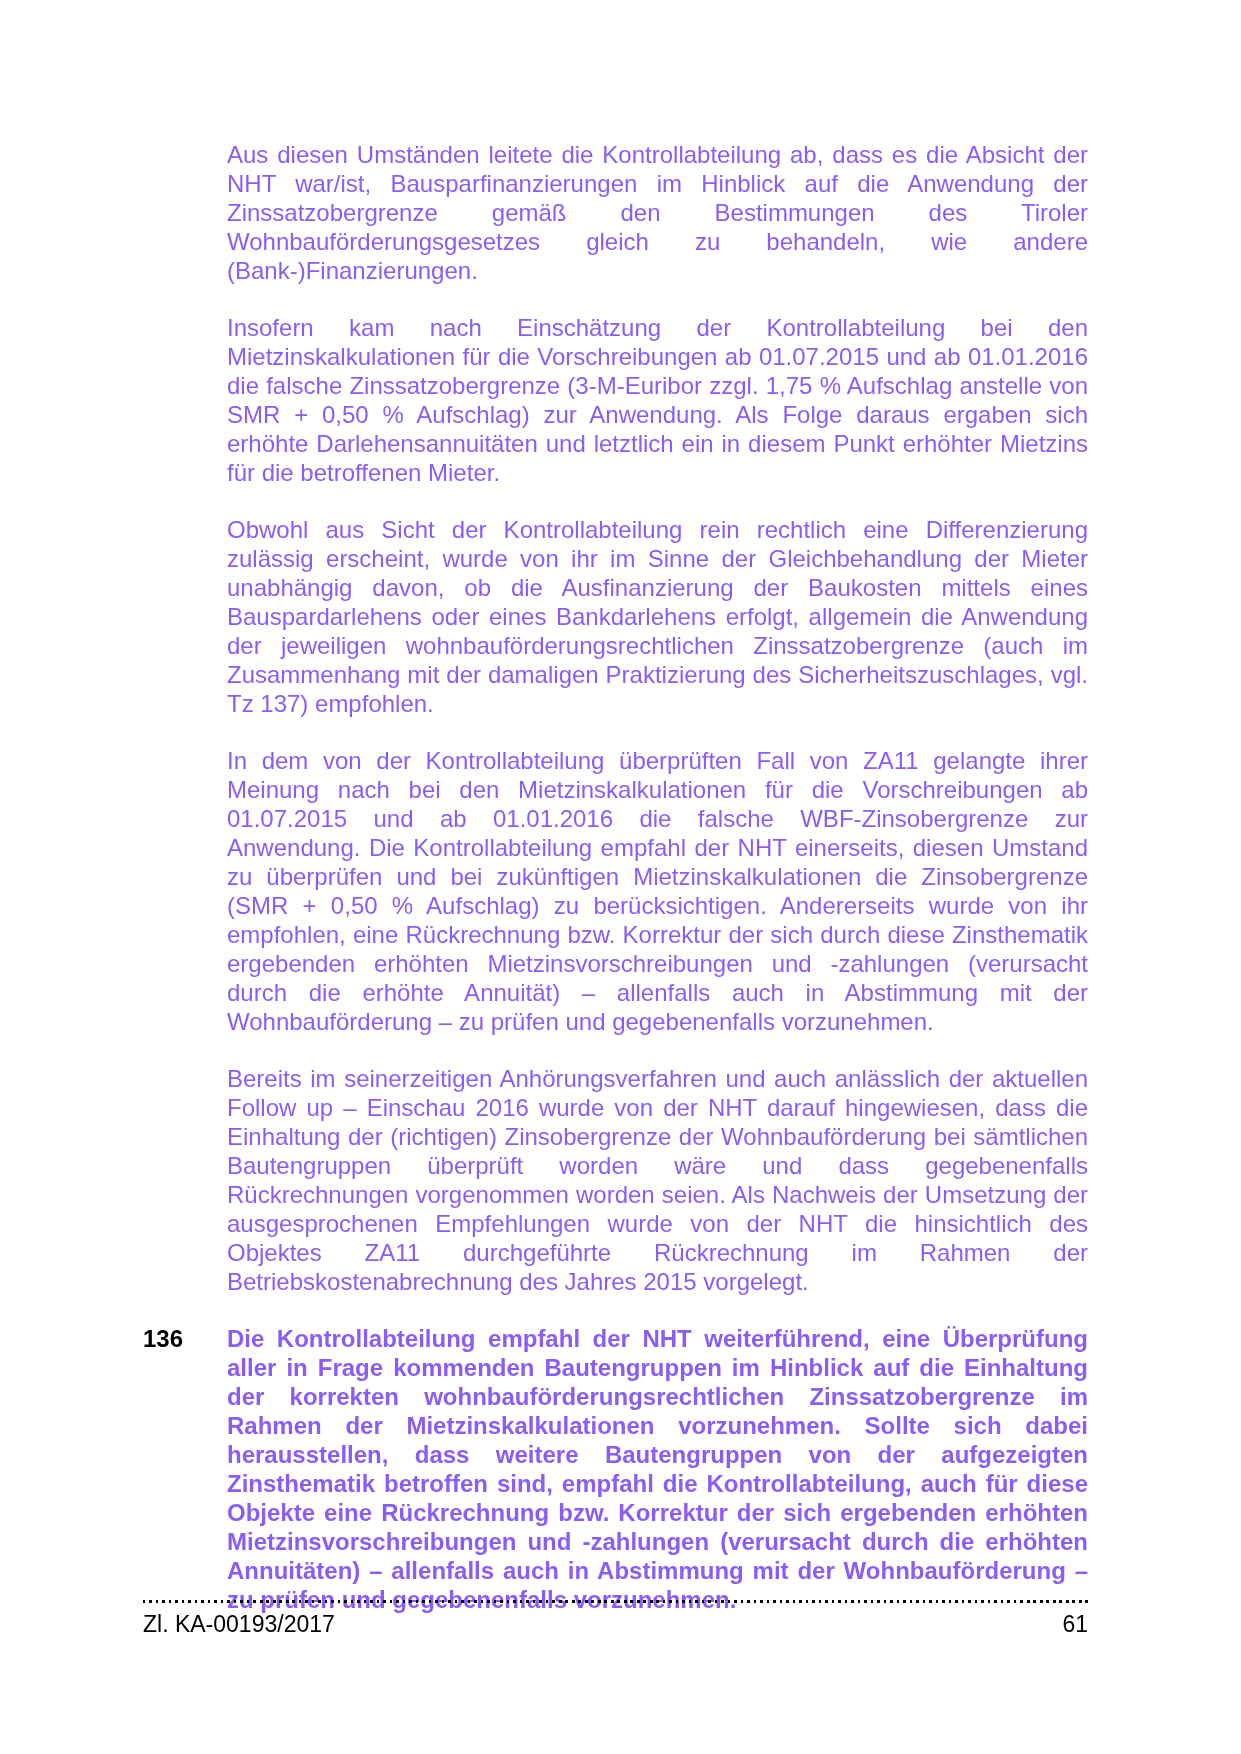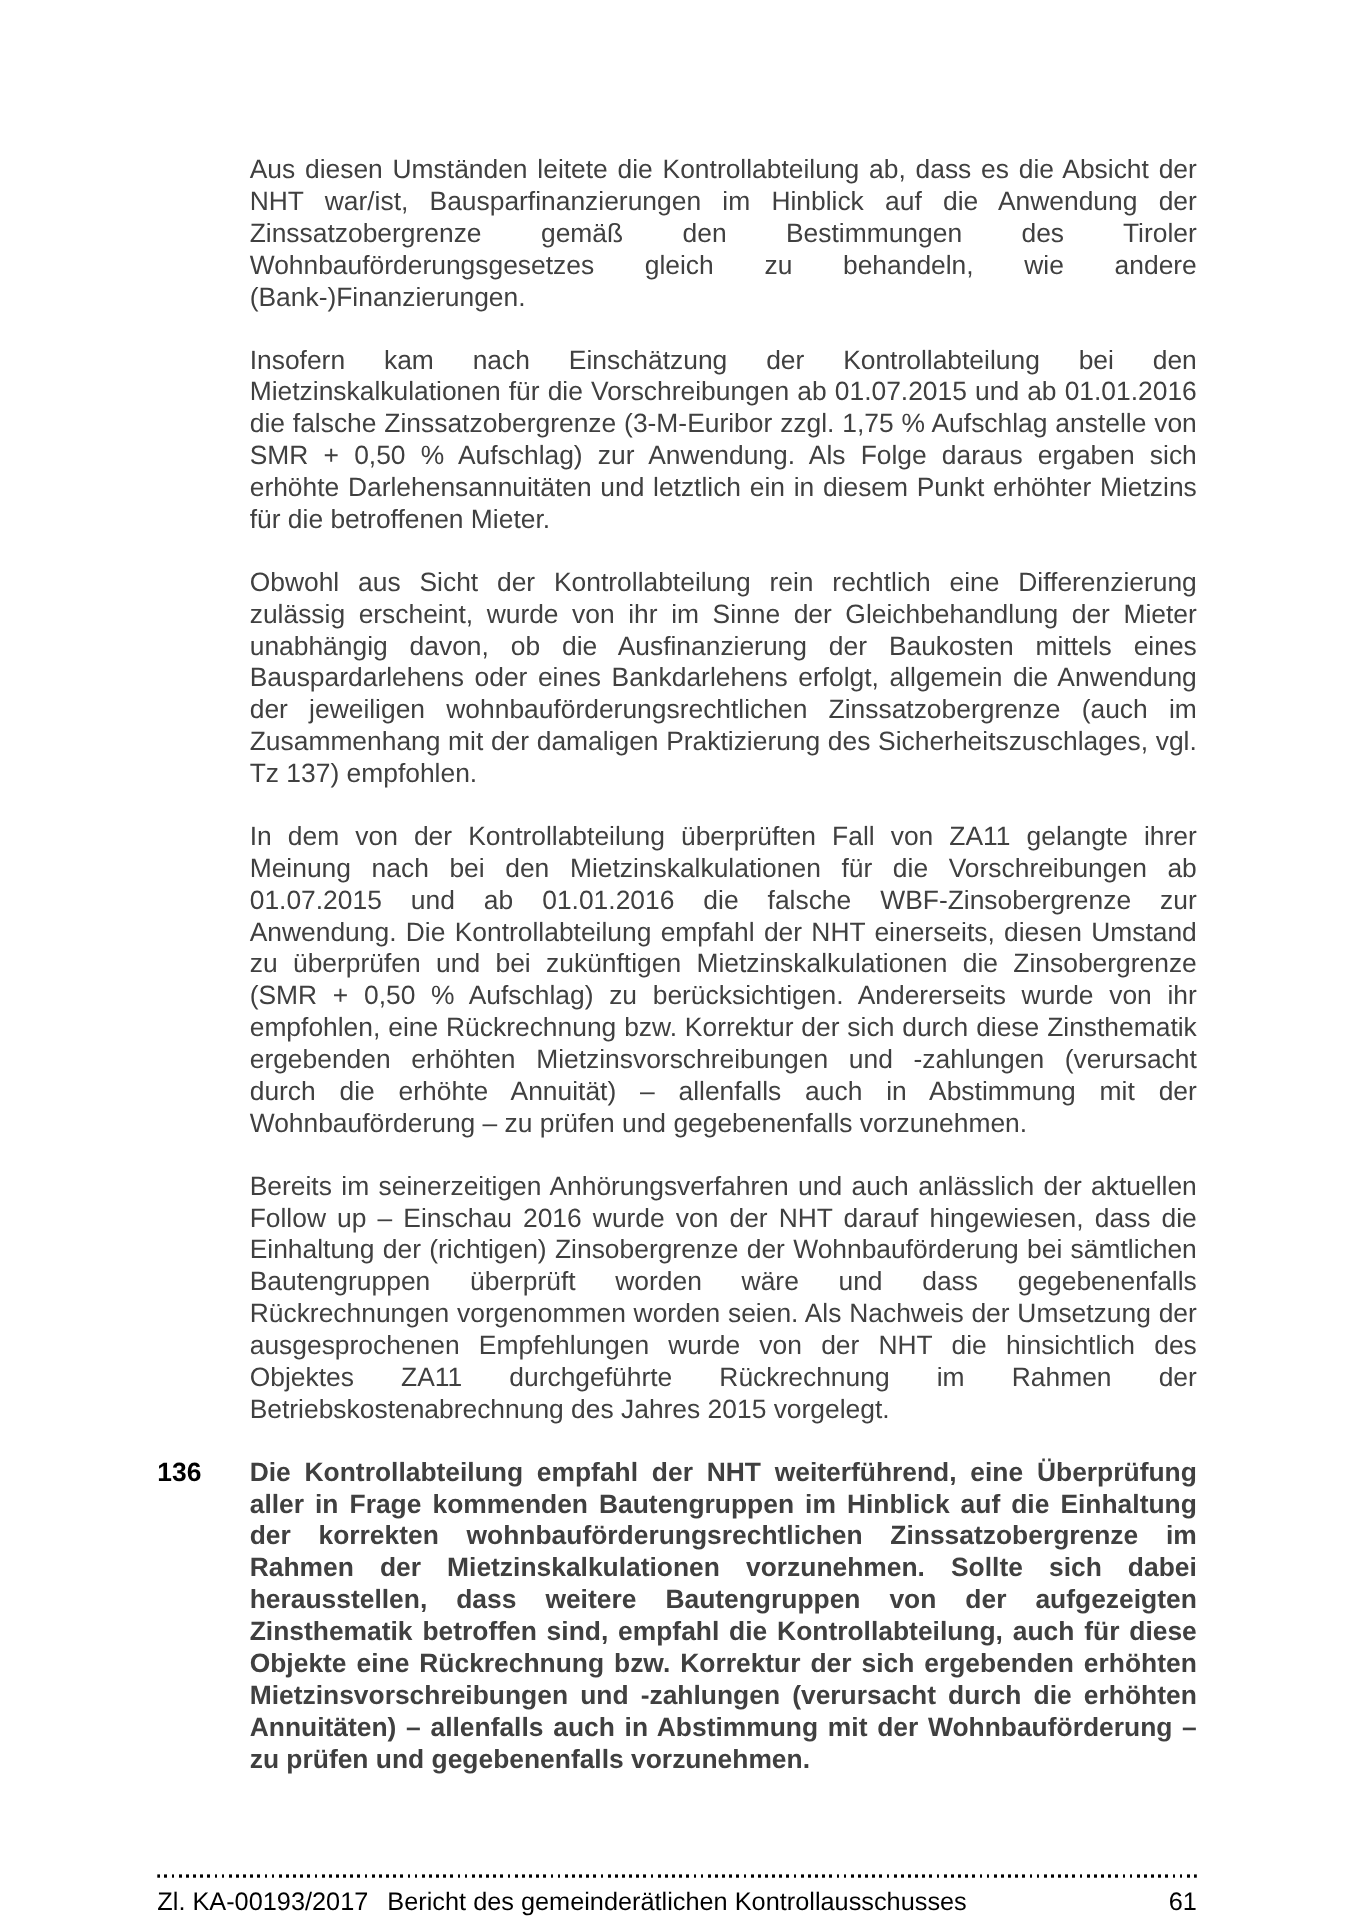--- a/index.html
+++ b/index.html
@@ -20,21 +20,21 @@
     position: absolute;
     left: 227px;
     top: 140px;
     width: 861px;
   }
   .para {
     margin: 0 0 28px 0;
     font-size: 24px;
     line-height: 29px;
     text-align: justify;
-    color: #404040;
+    color: #8b5cf6;
   }
   .response-box {
     margin: 44px 0 56px 0;
     background: #ccf2cc;
     border: 2px solid #000000;
     border-bottom-width: 5px;
     padding: 13px 16px;
     text-align: center;
     font-size: 24px;
     line-height: 29px;
@@ -46,21 +46,21 @@
   .tz-num {
     position: absolute;
     left: -84px;
     top: 0;
     font-size: 24px;
     line-height: 29px;
   }
   .footer {
     position: absolute;
     left: 143px;
-    top: 1704px;
+    top: 1600px;
     width: 945px;
   }
   .dotted-rule {
     height: 3px;
     background: repeating-linear-gradient(90deg, #000 0 2.5px, transparent 2.5px 6.5px);
   }
   .footer-row {
     display: flex;
     align-items: baseline;
     margin-top: 8px;
@@ -93,18 +93,17 @@
       <span class="tz-num">136</span>
       <p class="para">Die Kontrollabteilung empfahl der NHT weiterführend, eine Überprüfung aller in Frage kommenden Bautengruppen im Hinblick auf die Einhaltung der korrekten wohnbauförderungsrechtlichen Zinssatzobergrenze im Rahmen der Mietzinskalkulationen vorzunehmen. Sollte sich dabei herausstellen, dass weitere Bautengruppen von der aufgezeigten Zinsthematik betroffen sind, empfahl die Kontrollabteilung, auch für diese Objekte eine Rückrechnung bzw. Korrektur der sich ergebenden erhöhten Mietzinsvorschreibungen und -zahlungen (verursacht durch die erhöhten Annuitäten) – allenfalls auch in Abstimmung mit der Wohnbauförderung – zu prüfen und gegebenenfalls vorzunehmen.</p>
     </div>
 
   </main>
 
   <footer class="footer">
     <div class="dotted-rule"></div>
     <div class="footer-row">
       <span class="f-left">Zl. KA-00193/2017</span>
-      <span class="f-center">Bericht des gemeinderätlichen Kontrollausschusses</span>
       <span class="f-right">61</span>
     </div>
   </footer>
 
 </div>
 
 </body></html>

